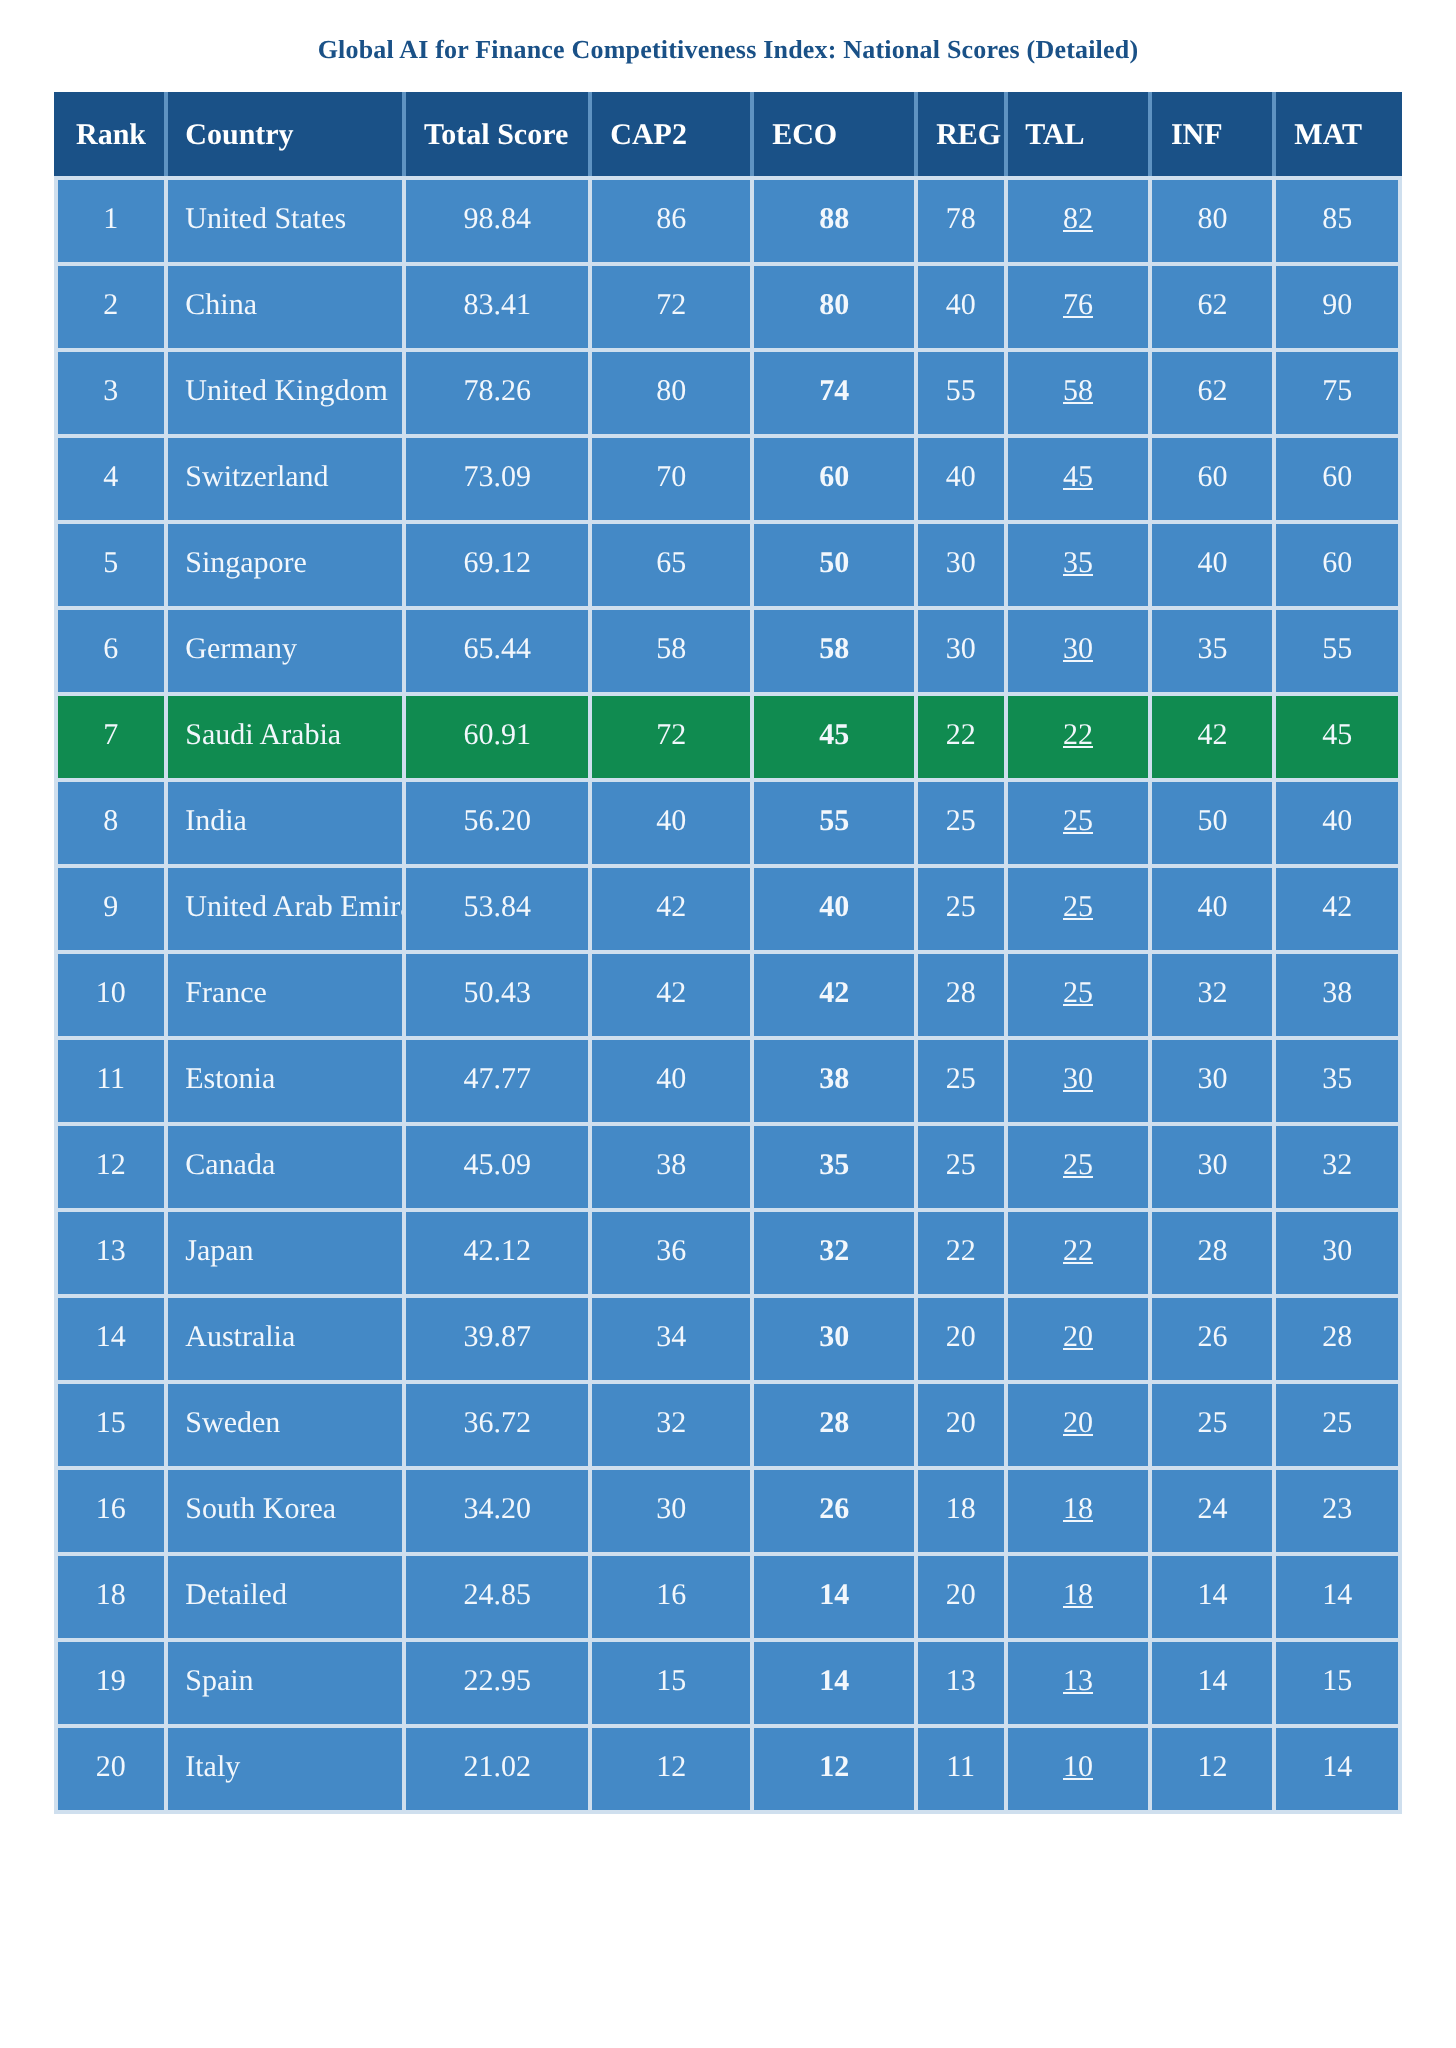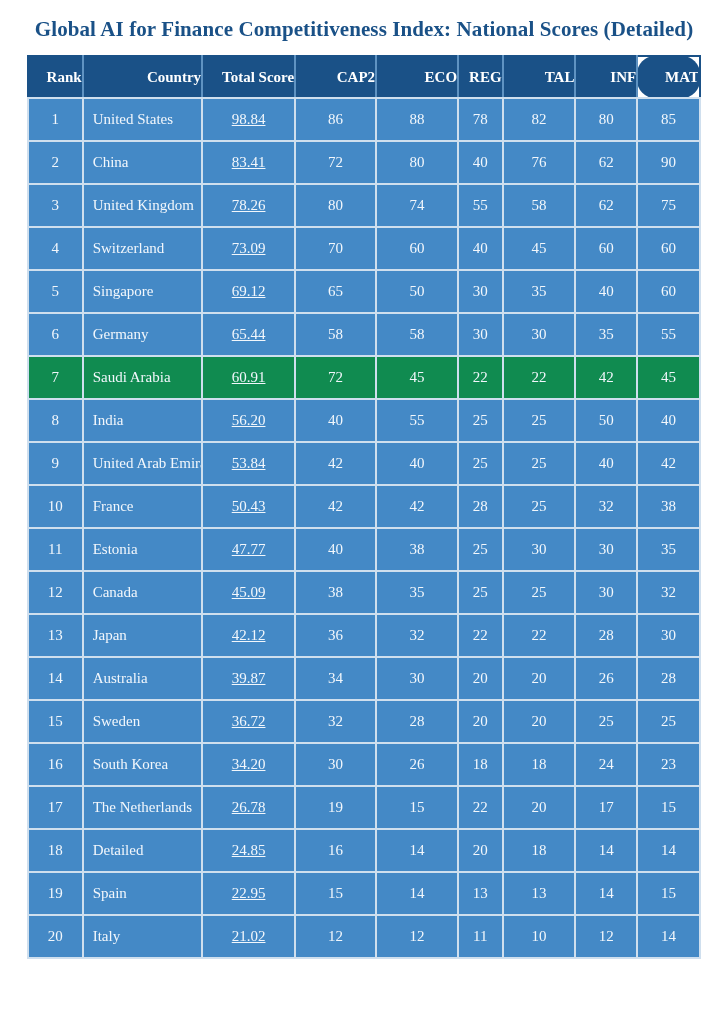--- a/index.html
+++ b/index.html
@@ -16,21 +16,21 @@
   html,body{width:728px;background:var(--page-bg);}
   body{
     height:1024px;
     font-family:"Liberation Serif", serif;
     overflow:hidden;
   }
   .page{width:728px;height:1024px;}
   .title{
     margin-top:17px;
     text-align:center;
-    font-size:21px;
+    font-size:13px;
     font-weight:bold;
     color:var(--title-text);
     letter-spacing:0.1px;
   }
   table.scores{
     width:674px;
     margin:13px auto 0 auto;
     border-collapse:collapse;
     table-layout:fixed;
   }
@@ -38,48 +38,48 @@
     border:2px solid var(--grid-line);
     font-size:15px;
     overflow:hidden;
     white-space:nowrap;
   }
   table.scores th{
     background:var(--header-bg);
     color:var(--header-text);
     font-weight:bold;
     height:42px;
-    text-align:right;
+    text-align:left;
     padding-left:9px;
     border-color:#5f93c2;
     border-bottom-color:var(--grid-line);
     border-top-color:var(--header-bg);
   }
   table.scores th:first-child{border-left-color:var(--header-bg);}
-  table.scores th:last-child{border-right-color:var(--header-bg);border-radius:18px;}
+  table.scores th:last-child{border-right-color:var(--header-bg);}
   table.scores td{
     background:var(--row-bg);
     color:var(--row-text);
     height:43px;
     text-align:center;
   }
   table.scores td.col-country{
     text-align:left;
     padding-left:9px;
   }
   table.scores tr.highlight td{
     background:var(--highlight-bg);
   }
   .col-rank{width:54px;}
   .col-country{width:118px;}
-  .col-total_score{width:92px;text-decoration:underline;}
+  .col-total_score{width:92px;}
   .col-cap2{width:80px;}
-  .col-eco{width:81px;}
+  .col-eco{width:81px;font-weight:bold;}
   .col-reg{width:44px;}
-  .col-tal{width:72px;}
+  .col-tal{width:72px;text-decoration:underline;}
   .col-inf{width:61px;}
   .col-mat{width:62px;}
 </style>
 </head>
 <body>
 
 <div class="page">
   <div class="title">Global AI for Finance Competitiveness Index: National Scores (Detailed)</div>
 
   <table class="scores">
@@ -278,31 +278,20 @@
           <td class="col-country">South Korea</td>
           <td class="col-total_score">34.20</td>
           <td class="col-cap2">30</td>
           <td class="col-eco">26</td>
           <td class="col-reg">18</td>
           <td class="col-tal">18</td>
           <td class="col-inf">24</td>
           <td class="col-mat">23</td>
         </tr>
         <tr>
-          <td class="col-rank">17</td>
-          <td class="col-country">The Netherlands</td>
-          <td class="col-total_score">26.78</td>
-          <td class="col-cap2">19</td>
-          <td class="col-eco">15</td>
-          <td class="col-reg">22</td>
-          <td class="col-tal">20</td>
-          <td class="col-inf">17</td>
-          <td class="col-mat">15</td>
-        </tr>
-        <tr>
           <td class="col-rank">18</td>
           <td class="col-country">Detailed</td>
           <td class="col-total_score">24.85</td>
           <td class="col-cap2">16</td>
           <td class="col-eco">14</td>
           <td class="col-reg">20</td>
           <td class="col-tal">18</td>
           <td class="col-inf">14</td>
           <td class="col-mat">14</td>
         </tr>

